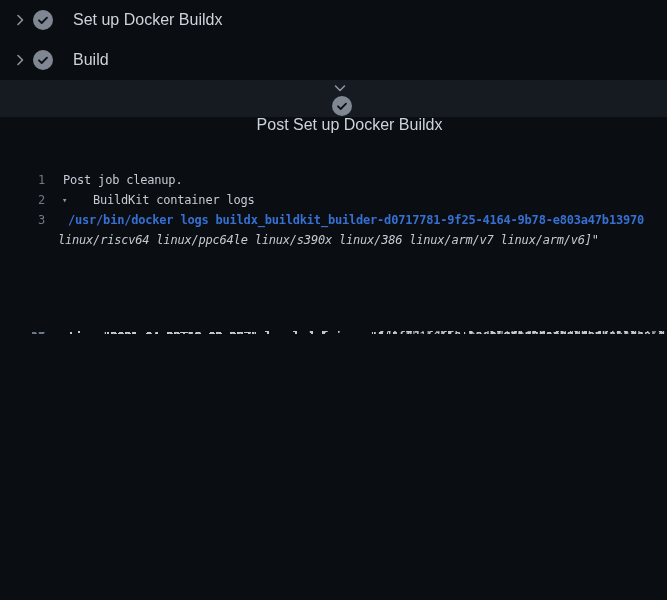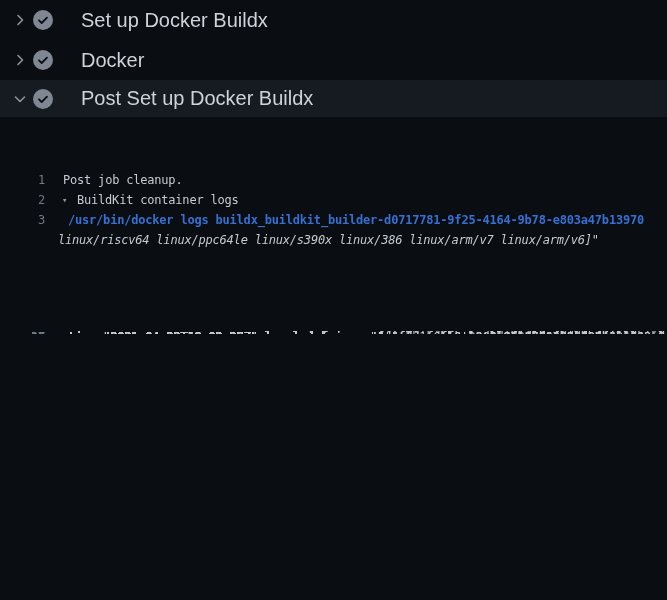--- a/index.html
+++ b/index.html
@@ -7,35 +7,35 @@
     --chevron:#8b949e; --check-circle:#7f8892; --check-mark:#0b0e13;
     --line-number:#6e7a87; --log-text:#c4cbd3; --command:#3670d2; --toggle:#8b949e;
   }
   *{box-sizing:border-box;margin:0;padding:0;}
   html,body{background:var(--bg);}
   .screen{position:relative;width:667px;height:600px;background:var(--bg);
           overflow:hidden;font-family:"Liberation Sans",sans-serif;}
   
   .steps{position:absolute;top:0;left:0;right:0;}
   .step-row{height:40px;display:flex;align-items:center;padding-left:12px;cursor:pointer;}
-  .step-row.expanded{height:37px;background:var(--row-highlight);}
+  .step-row.expanded{height:37px;background:var(--row-highlight);flex-direction:column;}
   .chev{width:16px;height:16px;flex:none;display:flex;align-items:center;justify-content:center;color:var(--chevron);}
   .step-row.expanded .chev svg{transform:rotate(90deg);}
   .check{width:20px;height:20px;flex:none;margin-left:5px;display:flex;}
-  .step-label{margin-left:28px;font-size:20px;color:var(--step-label);white-space:nowrap;}
+  .step-label{margin-left:20px;font-size:16px;color:var(--step-label);white-space:nowrap;}
   
   .log{position:absolute;top:157px;left:0;right:0;bottom:0;overflow:hidden;padding-top:13px;
        font-family:"DejaVu Sans Mono","Liberation Mono",monospace;font-size:12px;letter-spacing:-0.2px;}
   .log-row{display:flex;height:20px;line-height:20px;white-space:pre;}
   .gutter{flex:none;width:45px;text-align:right;color:var(--line-number);cursor:pointer;}
   .toggle{flex:none;width:15px;margin-left:17px;font-size:9px;color:var(--toggle);
           display:flex;align-items:center;justify-content:flex-start;cursor:pointer;}
   .text{flex:none;color:var(--log-text);}
   .log-row.plain .text{margin-left:18px;}
-  .log-row.group .text{margin-left:0;text-align:center;}
+  .log-row.group .text{margin-left:16px;text-align:center;}
   .log-row.log .text,.log-row.command .text{margin-left:23px;}
   .log-row.command .text{color:var(--command);font-weight:bold;}
   .log-row.cont .text{margin-left:13px;font-style:italic;}
 </style>
 </head>
 <body>
 
 <div class="screen">
   <div class="steps">
   <div class="step-row">
@@ -58,21 +58,21 @@
       <svg width="16" height="16" viewBox="0 0 16 16">
             <path d="M6 3.5 L10.5 8 L6 12.5" fill="none" stroke="currentColor" stroke-width="1.6" stroke-linecap="round" stroke-linejoin="round"></path>
           </svg>
     </span>
     <span class="check">
       <svg width="20" height="20" viewBox="0 0 20 20">
             <circle cx="10" cy="10" r="10" fill="var(--check-circle)"></circle>
             <path d="M6 10.3 L8.7 13 L14 7.7" fill="none" stroke="var(--check-mark)" stroke-width="1.8" stroke-linecap="round" stroke-linejoin="round"></path>
           </svg>
     </span>
-    <span class="step-label">Docker</span>
+    <span class="step-label">Build</span>
   </div>
 
 
   <div class="step-row expanded">
     <span class="chev">
       <svg width="16" height="16" viewBox="0 0 16 16">
             <path d="M6 3.5 L10.5 8 L6 12.5" fill="none" stroke="currentColor" stroke-width="1.6" stroke-linecap="round" stroke-linejoin="round"></path>
           </svg>
     </span>
     <span class="check">

